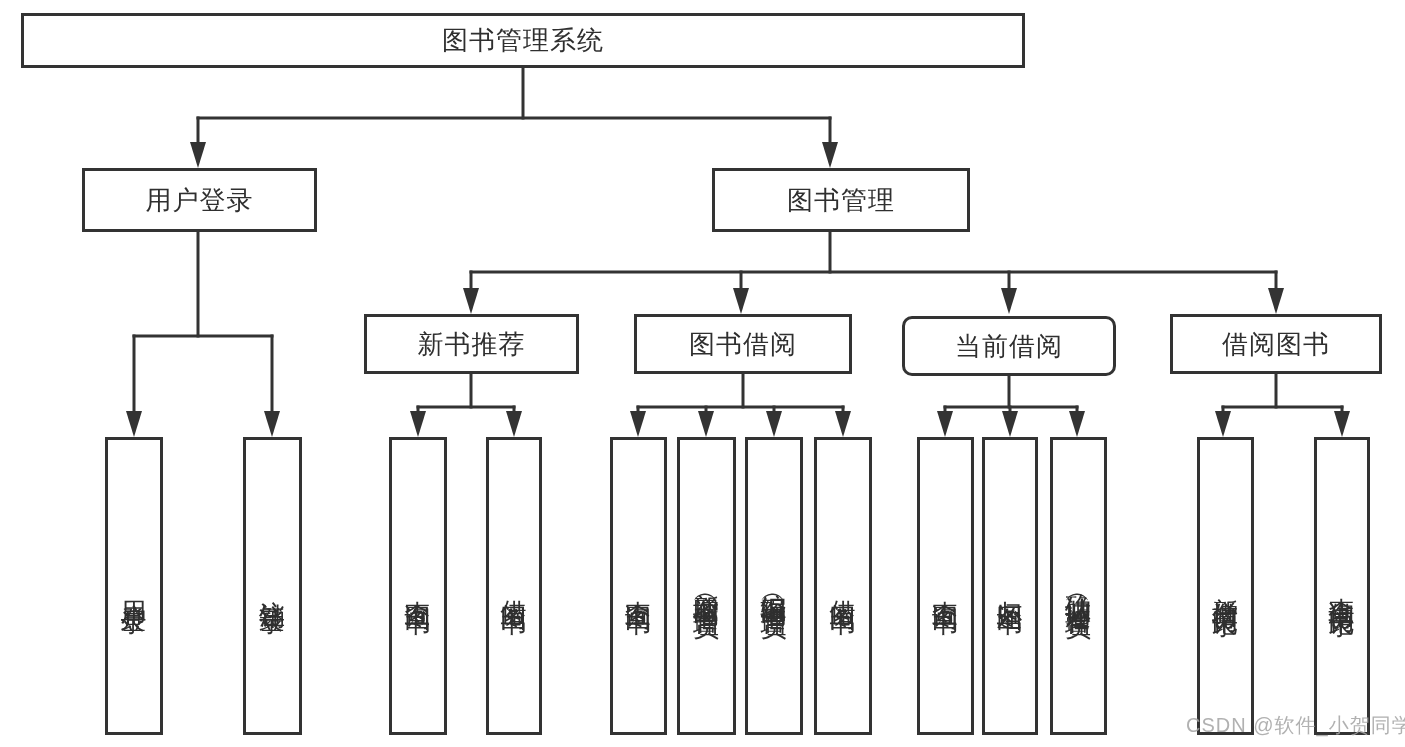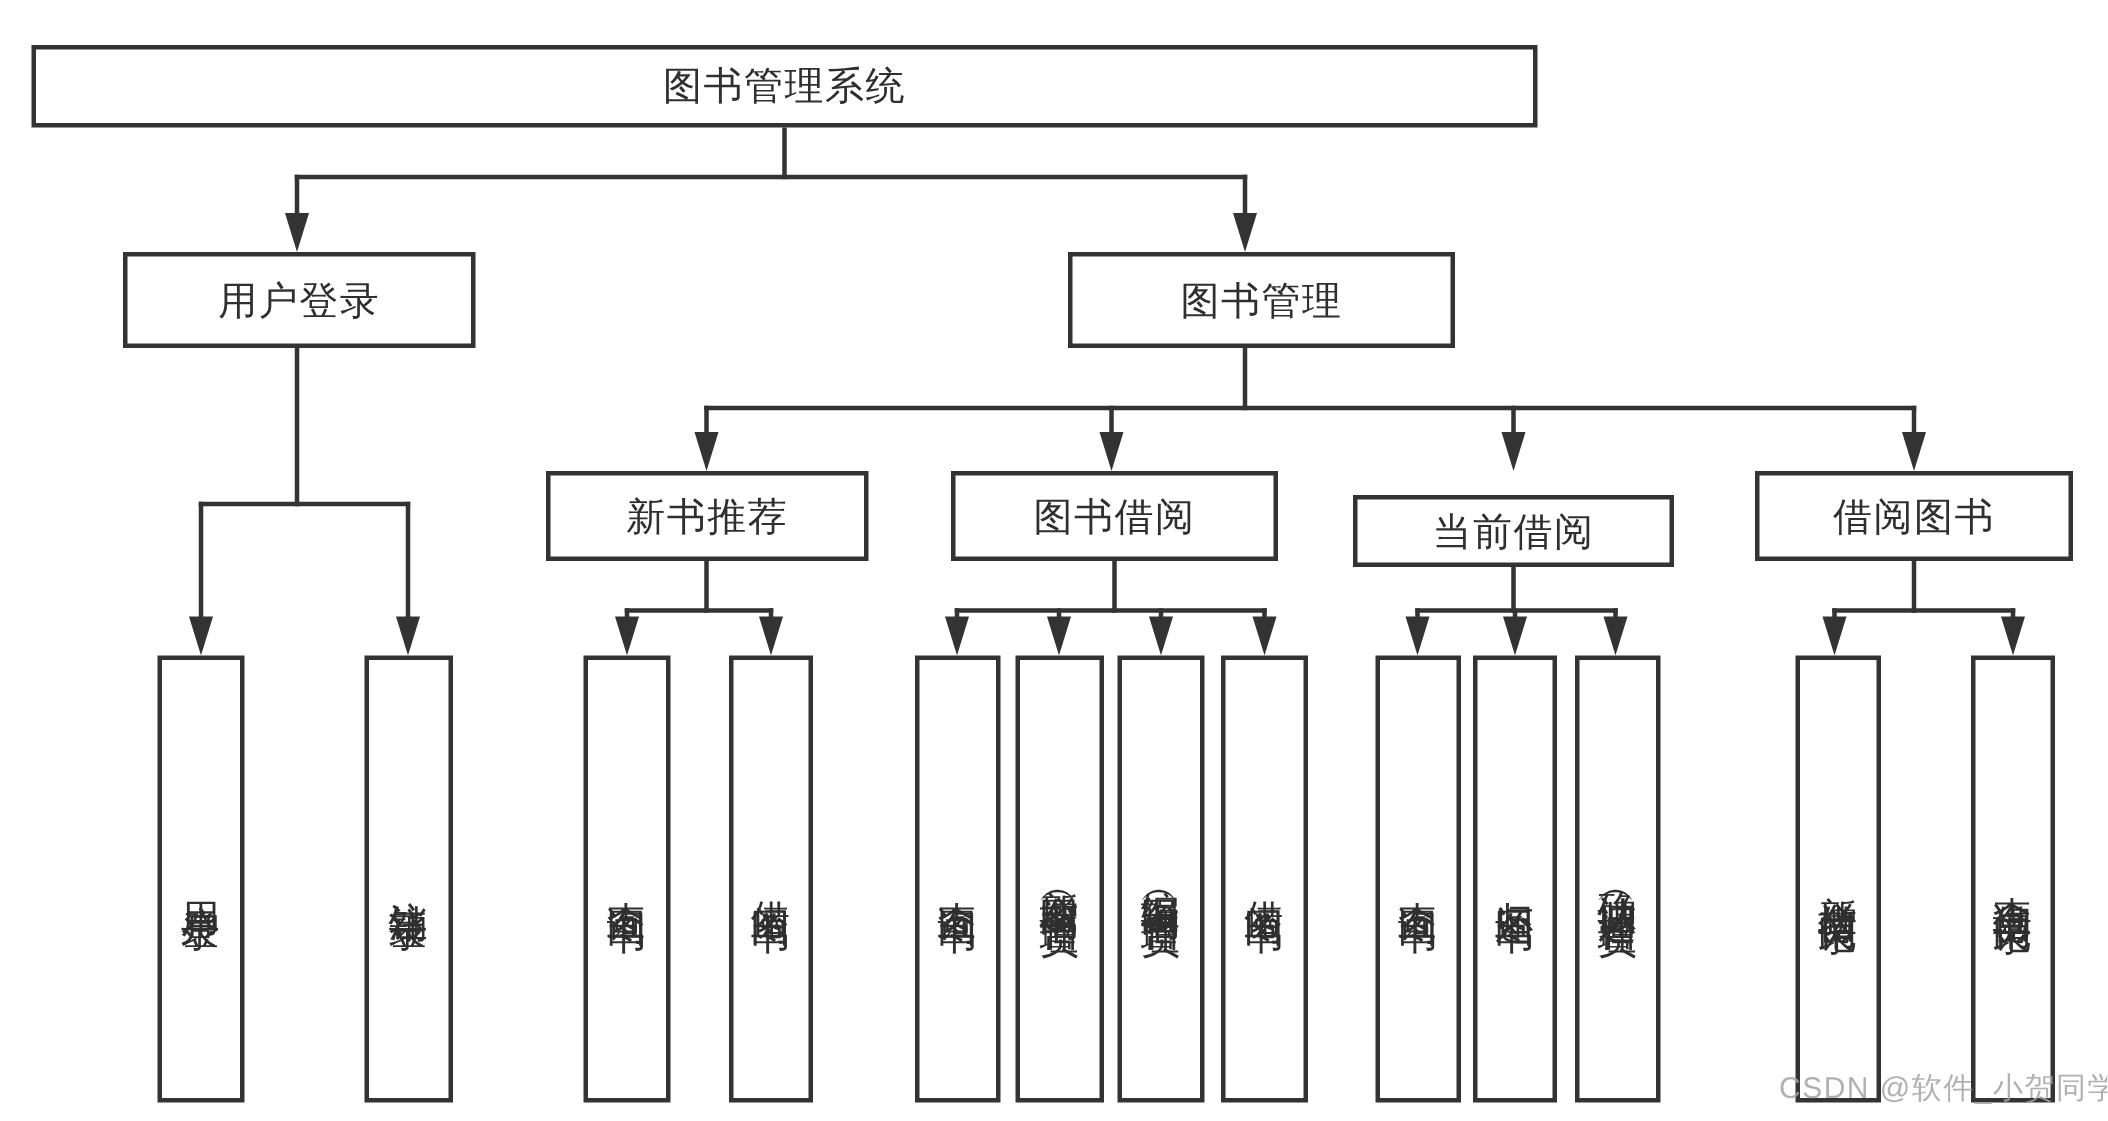--- a/index.html
+++ b/index.html
@@ -101,38 +101,38 @@
       <line x1="1010" y1="407" x2="1010" y2="423" stroke="#333333" stroke-width="3" stroke-linecap="square"></line>
       <polygon points="1002,411 1018,411 1010,437" fill="#333333"></polygon>
       <line x1="1077" y1="407" x2="1077" y2="423" stroke="#333333" stroke-width="3" stroke-linecap="square"></line>
       <polygon points="1069,411 1085,411 1077,437" fill="#333333"></polygon>
       <line x1="1223" y1="407" x2="1223" y2="423" stroke="#333333" stroke-width="3" stroke-linecap="square"></line>
       <polygon points="1215,411 1231,411 1223,437" fill="#333333"></polygon>
       <line x1="1342" y1="407" x2="1342" y2="423" stroke="#333333" stroke-width="3" stroke-linecap="square"></line>
       <polygon points="1334,411 1350,411 1342,437" fill="#333333"></polygon>
     </svg>
 
-  <div class="box" style="left:21px;top:30px;width:1004px;height:55px;text-align:center;">
+  <div class="box" style="left:21px;top:13px;width:1004px;height:55px;text-align:center;">
     <span>图书管理系统</span>
   </div>
 
   <div class="box" style="left:82px;top:168px;width:235px;height:64px;">
     <span>用户登录</span>
   </div>
   <div class="box" style="left:712px;top:168px;width:258px;height:64px;">
     <span>图书管理</span>
   </div>
 
   <div class="box" style="left:364px;top:314px;width:215px;height:60px;">
     <span>新书推荐</span>
   </div>
   <div class="box" style="left:634px;top:314px;width:218px;height:60px;">
     <span>图书借阅</span>
   </div>
-  <div class="box" style="left:902px;top:330px;width:214px;height:48px;">
+  <div class="box" style="left:902px;top:316px;width:214px;height:60px;border-radius:10px;">
     <span>当前借阅</span>
   </div>
   <div class="box" style="left:1170px;top:314px;width:212px;height:60px;">
     <span>借阅图书</span>
   </div>
 
   <div class="vbox" style="left:105px;top:437px;width:58px;height:298px;">
     <span class="vtext">用户登录</span>
   </div>
   <div class="vbox" style="left:243px;top:437px;width:59px;height:298px;">

